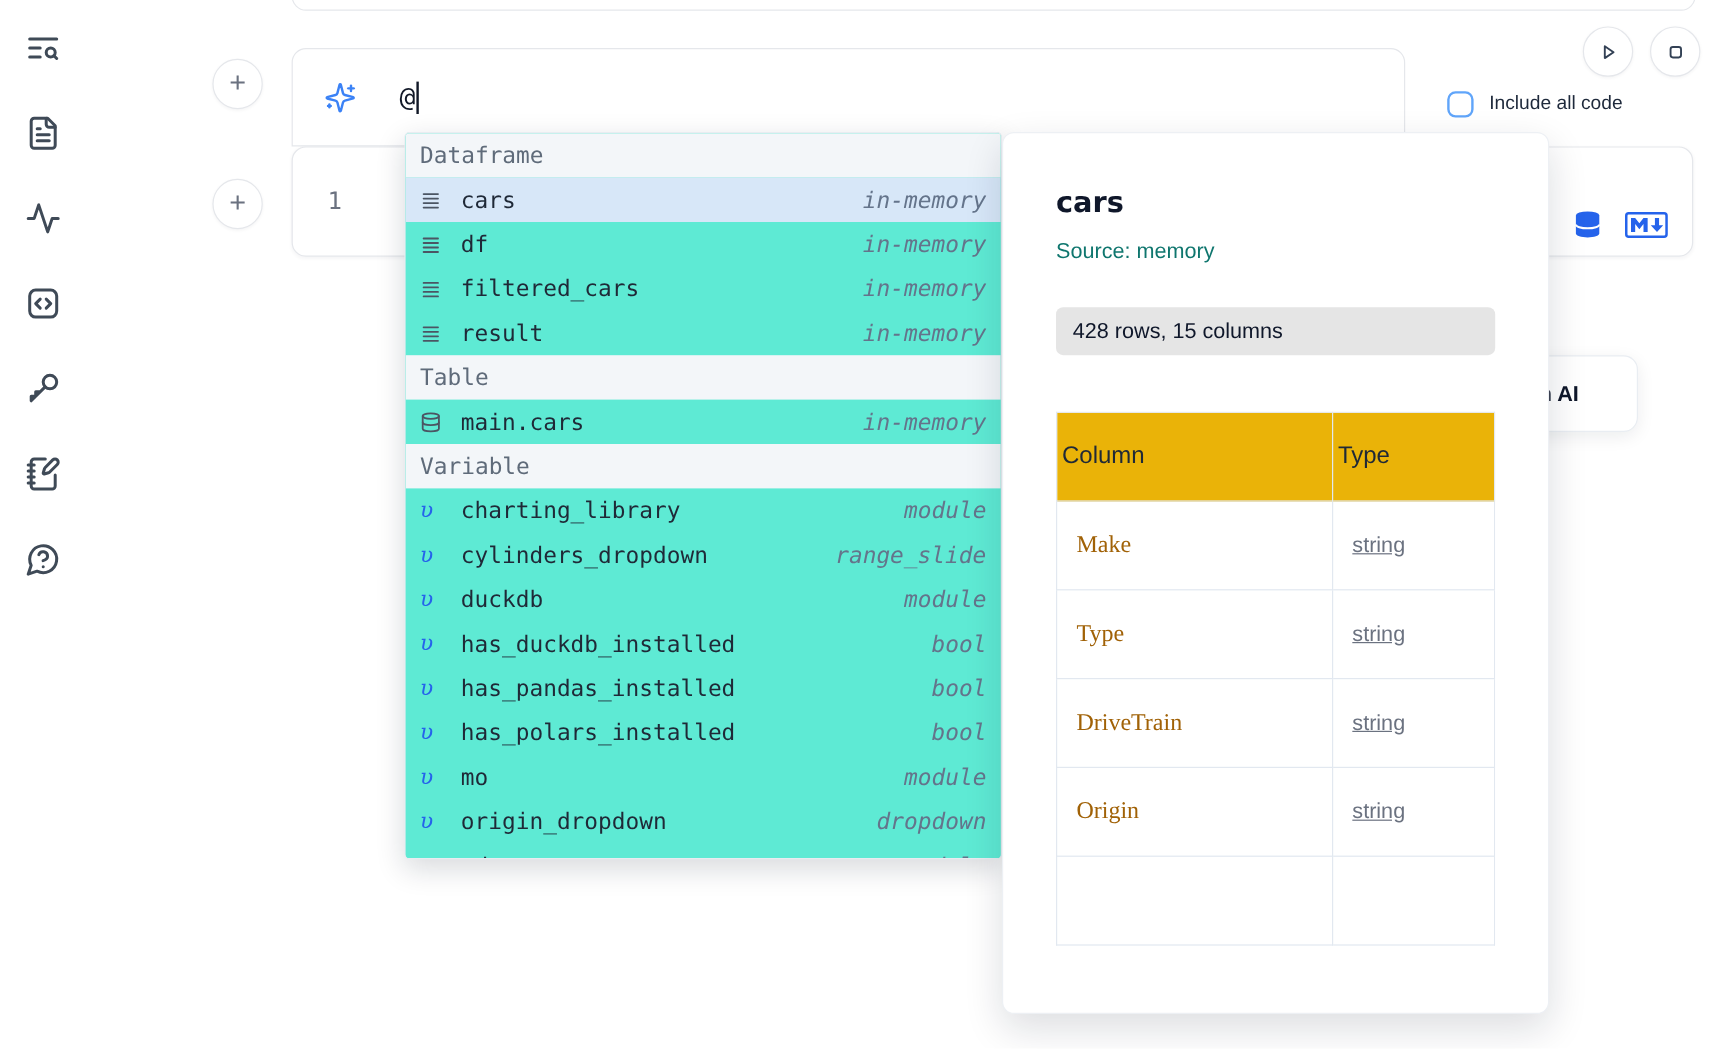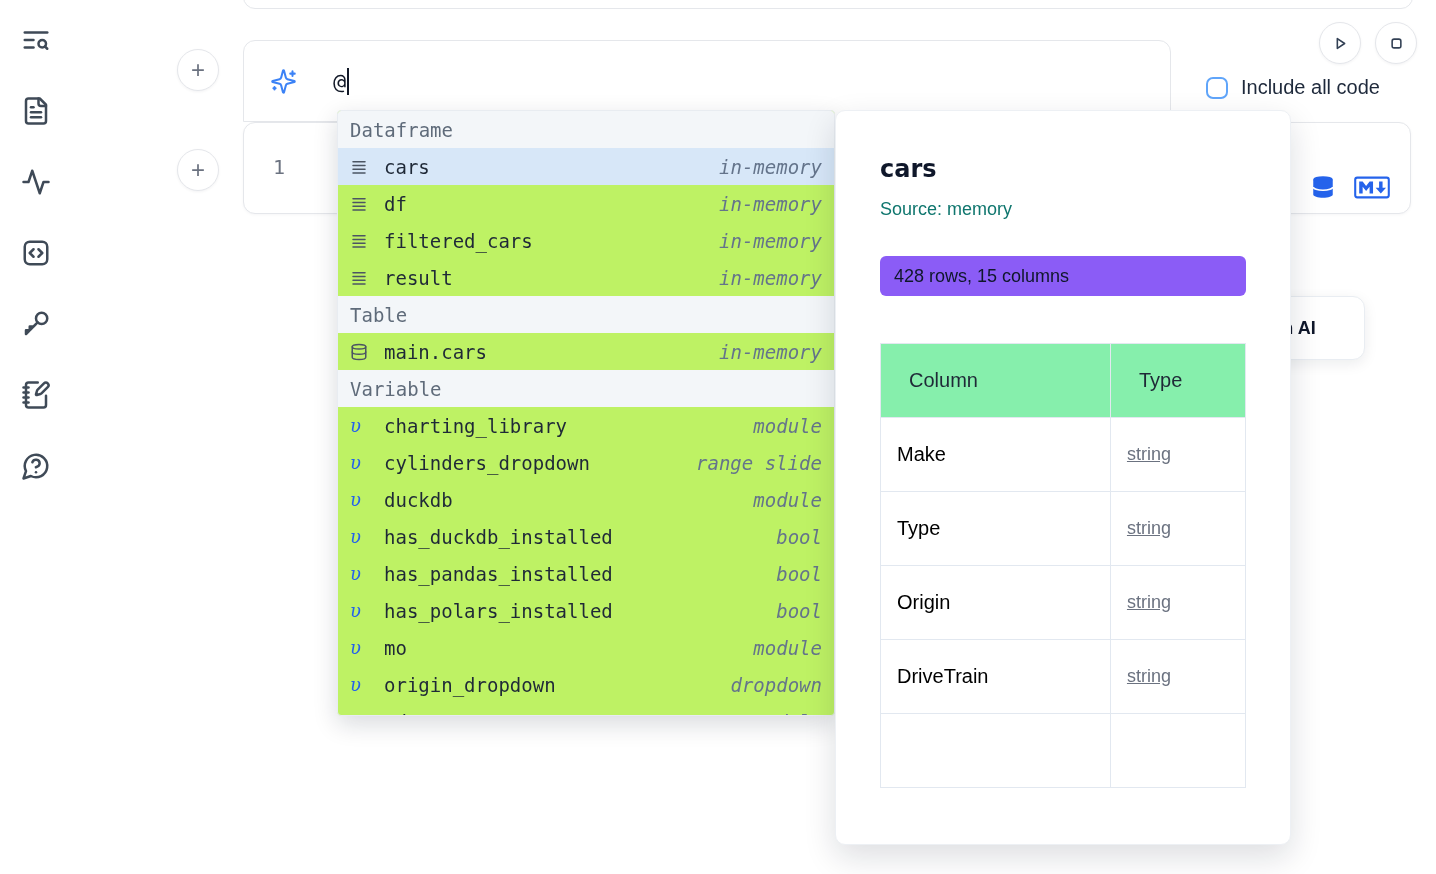--- a/index.html
+++ b/index.html
@@ -23,21 +23,21 @@
            border-radius:12px 12px 0 0;background:#fff;display:flex;align-items:center;
            padding-left:26px;box-sizing:border-box;}
   .sparkles svg{width:27px;height:27px;stroke:#3b82f6;fill:none;stroke-width:1.8;
                 stroke-linecap:round;stroke-linejoin:round;display:block;}
   .ai-value{margin-left:36px;font-family:"DejaVu Sans Mono",monospace;font-size:22px;color:#111827;}
   .caret{width:2px;height:27px;background:#111827;margin-left:1px;}
 
   .include-row{position:absolute;left:1206px;top:76px;display:flex;align-items:center;gap:13px;}
   .checkbox{width:22px;height:22px;border:2px solid #60a5fa;border-radius:7px;background:#fff;
             box-sizing:border-box;cursor:pointer;}
-  .include-label{font-size:20px;color:#1e293b;}
+  .include-label{font-size:16px;color:#1e293b;}
 
   .circle-btn{position:absolute;top:22px;width:42px;height:42px;border-radius:50%;
               border:1px solid #e5e7eb;background:#fff;display:flex;align-items:center;
               justify-content:center;cursor:pointer;padding:0;box-shadow:0 1px 3px rgba(15,23,42,.05);}
   .run-btn{left:1319px;} .stop-btn{left:1375px;}
   .circle-btn svg{width:19px;height:19px;stroke:#334155;fill:none;stroke-width:2;
                   stroke-linecap:round;stroke-linejoin:round;}
 
   .code-cell{position:absolute;left:243px;top:122px;width:1168px;height:92px;border:1px solid #e5e7eb;
              border-radius:12px;background:#fff;box-sizing:border-box;box-shadow:0 1px 3px rgba(15,23,42,.04);}
@@ -46,49 +46,49 @@
   .cell-actions{position:absolute;right:20px;top:51px;display:flex;align-items:center;gap:18px;}
   .db-ic svg{width:26px;height:26px;display:block;}
   .md-ic svg{width:36px;height:23px;display:block;}
 
   .gen-ai-btn{position:absolute;left:1125px;top:296px;width:240px;height:64px;background:#fff;
               border:1px solid #e9edf2;border-radius:12px;box-shadow:0 4px 14px rgba(15,23,42,.08);
               display:flex;align-items:center;justify-content:center;font-size:18px;font-weight:700;
               color:#0f172a;z-index:10;cursor:pointer;font-family:"Liberation Sans",sans-serif;}
 
   
-  .dropdown{position:absolute;left:337px;top:110px;width:496px;height:604px;background:#bef264;
+  .dropdown{position:absolute;left:337px;top:110px;width:496px;height:604px;background:#5eead4;
             border:1px solid #e8ecf1;border-radius:4px;box-shadow:0 8px 24px rgba(15,23,42,.16);
             overflow:hidden;z-index:20;font-family:"DejaVu Sans Mono",monospace;font-size:19px;}
   .dd-header{height:37px;background:#f3f6f9;color:#5f6b7a;display:flex;align-items:center;
              padding:0 12px;box-sizing:border-box;}
   .dd-item{height:37px;display:flex;align-items:center;padding:0 12px;box-sizing:border-box;cursor:pointer;}
   .dd-item.selected{background:#d7e7f8;}
   .dd-icon{width:24px;display:flex;align-items:center;}
   .dd-icon svg{width:18px;height:18px;stroke:#4b5563;fill:none;stroke-width:2;
                stroke-linecap:round;stroke-linejoin:round;}
   .var-glyph{font-family:"DejaVu Serif",serif;font-style:italic;color:#2563eb;font-size:18px;line-height:1;}
   .dd-name{margin-left:10px;color:#1f2937;white-space:nowrap;}
   .dd-type{margin-left:auto;color:#64748b;white-space:nowrap;overflow:hidden;max-width:126px;font-style:italic;}
 
   
   .popover{position:absolute;left:835px;top:110px;width:456px;height:735px;background:#fff;
            border:1px solid #edf0f4;border-radius:10px;box-shadow:0 12px 32px rgba(15,23,42,.14);
            z-index:30;box-sizing:border-box;padding:44px 44px 0;}
   .pop-title{margin:0;font-size:24px;font-weight:700;color:#0f172a;font-family:"DejaVu Sans",sans-serif;}
   .pop-source{margin-top:16px;font-size:18px;color:#0f766e;}
-  .pop-badge{margin-top:36px;height:40px;background:#8b5cf6;border-radius:6px;display:flex;
+  .pop-badge{margin-top:36px;height:40px;background:#e5e5e5;border-radius:6px;display:flex;
              align-items:center;padding:0 14px;font-size:18px;color:#0f172a;}
   .table-wrap{margin-top:47px;height:462px;overflow:hidden;}
   .col-table{width:100%;border-collapse:collapse;}
-  .col-table th{background:#86efac;border:1px solid #e2e8f0;text-align:left;padding:0 28px;
+  .col-table th{background:#eab308;border:1px solid #e2e8f0;text-align:left;padding:0 4px;
                 height:73px;font-size:20px;font-weight:500;color:#1f2937;}
   .col-table th:first-child{width:63%;}
   .col-table td{border:1px solid #e2e8f0;padding:0 16px;height:73px;}
-  .col-name{font-family:Liberation Sans, sans-serif;font-size:20px;color:#000000;}
+  .col-name{font-family:Liberation Serif, serif;font-size:20px;color:#a16207;}
   .col-type{font-size:18px;color:#6b7280;text-decoration:underline;}
   .tr-partial td{height:73px;}
 </style>
 </head>
 <body>
 
 <div class="canvas">
 
   <nav class="sidebar">
       <div class="sb-icon"><svg viewBox="0 0 24 24">
@@ -335,25 +335,25 @@
         <tbody>
             <tr>
               <td class="col-name">Make</td>
               <td class="col-type">string</td>
             </tr>
             <tr>
               <td class="col-name">Type</td>
               <td class="col-type">string</td>
             </tr>
             <tr>
+              <td class="col-name">DriveTrain</td>
+              <td class="col-type">string</td>
+            </tr>
+            <tr>
               <td class="col-name">Origin</td>
-              <td class="col-type">string</td>
-            </tr>
-            <tr>
-              <td class="col-name">DriveTrain</td>
               <td class="col-type">string</td>
             </tr>
             <tr class="tr-partial">
               <td></td>
               <td></td>
             </tr>
           </tbody>
       </table>
     </div>
   </div>

